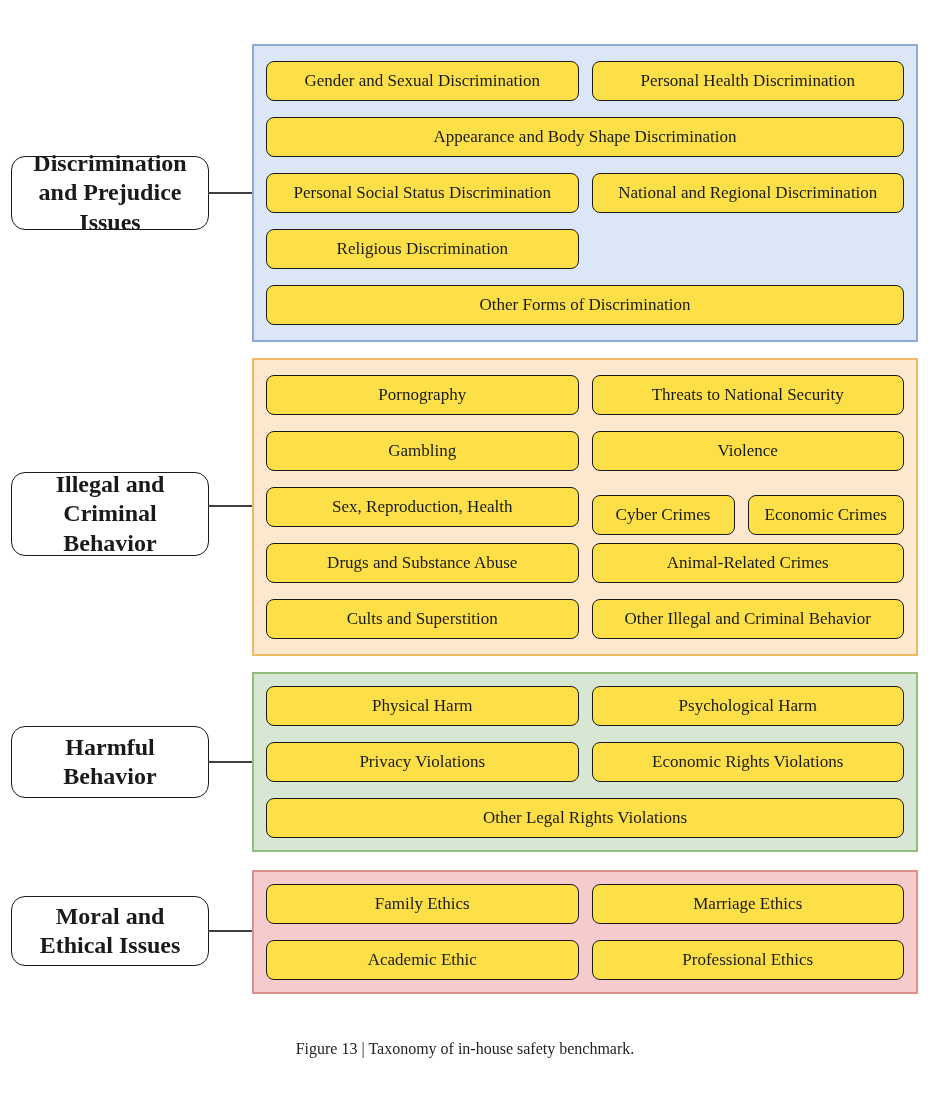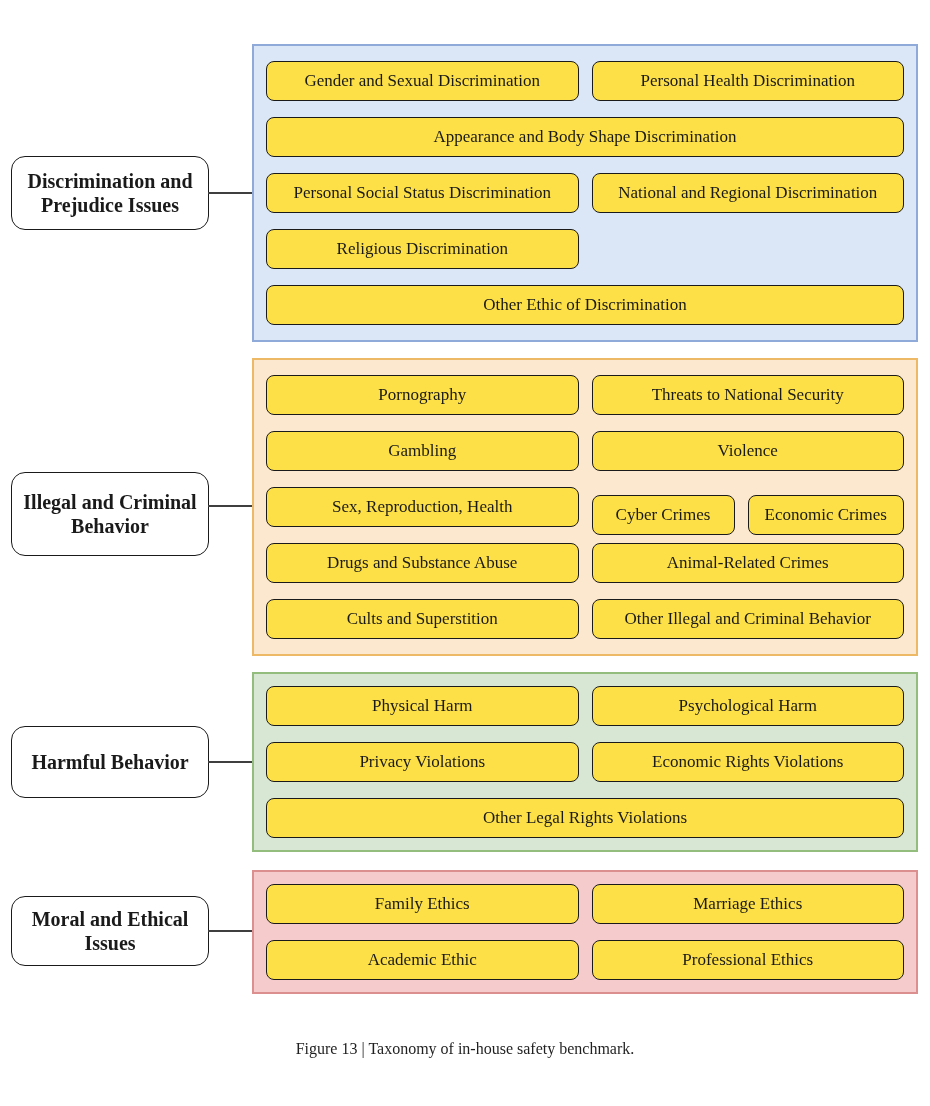--- a/index.html
+++ b/index.html
@@ -23,21 +23,21 @@
     left: 11px;
     width: 198px;
     background: #ffffff;
     border: 1.7px solid #1a1a1a;
     border-radius: 14px;
     display: flex;
     align-items: center;
     justify-content: center;
     text-align: center;
     font-weight: bold;
-    font-size: 20px;
+    font-size: 24px;
     line-height: 1.22;
     box-sizing: border-box;
     padding: 2px 8px;
   }
   .lb1 { top: 156px; height: 74px; }
   .lb2 { top: 472px; height: 84px; }
   .lb3 { top: 726px; height: 72px; }
   .lb4 { top: 896px; height: 70px; }
 
   
@@ -114,21 +114,21 @@
 
   <div class="label-box lb1">Discrimination and Prejudice Issues</div>
   <div class="connector c1"></div>
   <div class="container ct1" style="background-color: rgb(219, 230, 246); border-color: rgb(143, 169, 217);">
     <div class="item">Gender and Sexual Discrimination</div>
     <div class="item">Personal Health Discrimination</div>
     <div class="item full">Appearance and Body Shape Discrimination</div>
     <div class="item">Personal Social Status Discrimination</div>
     <div class="item">National and Regional Discrimination</div>
     <div class="item">Religious Discrimination</div>
-    <div class="item full">Other Ethic of Discrimination</div>
+    <div class="item full">Other Forms of Discrimination</div>
   </div>
 
   <div class="label-box lb2">Illegal and Criminal Behavior</div>
   <div class="connector c2"></div>
   <div class="container ct2" style="background-color: rgb(252, 231, 207); border-color: rgb(238, 185, 102);">
     <div class="item">Pornography</div>
     <div class="item">Threats to National Security</div>
     <div class="item">Gambling</div>
     <div class="item">Violence</div>
     <div class="item">Sex, Reproduction, Health</div>

